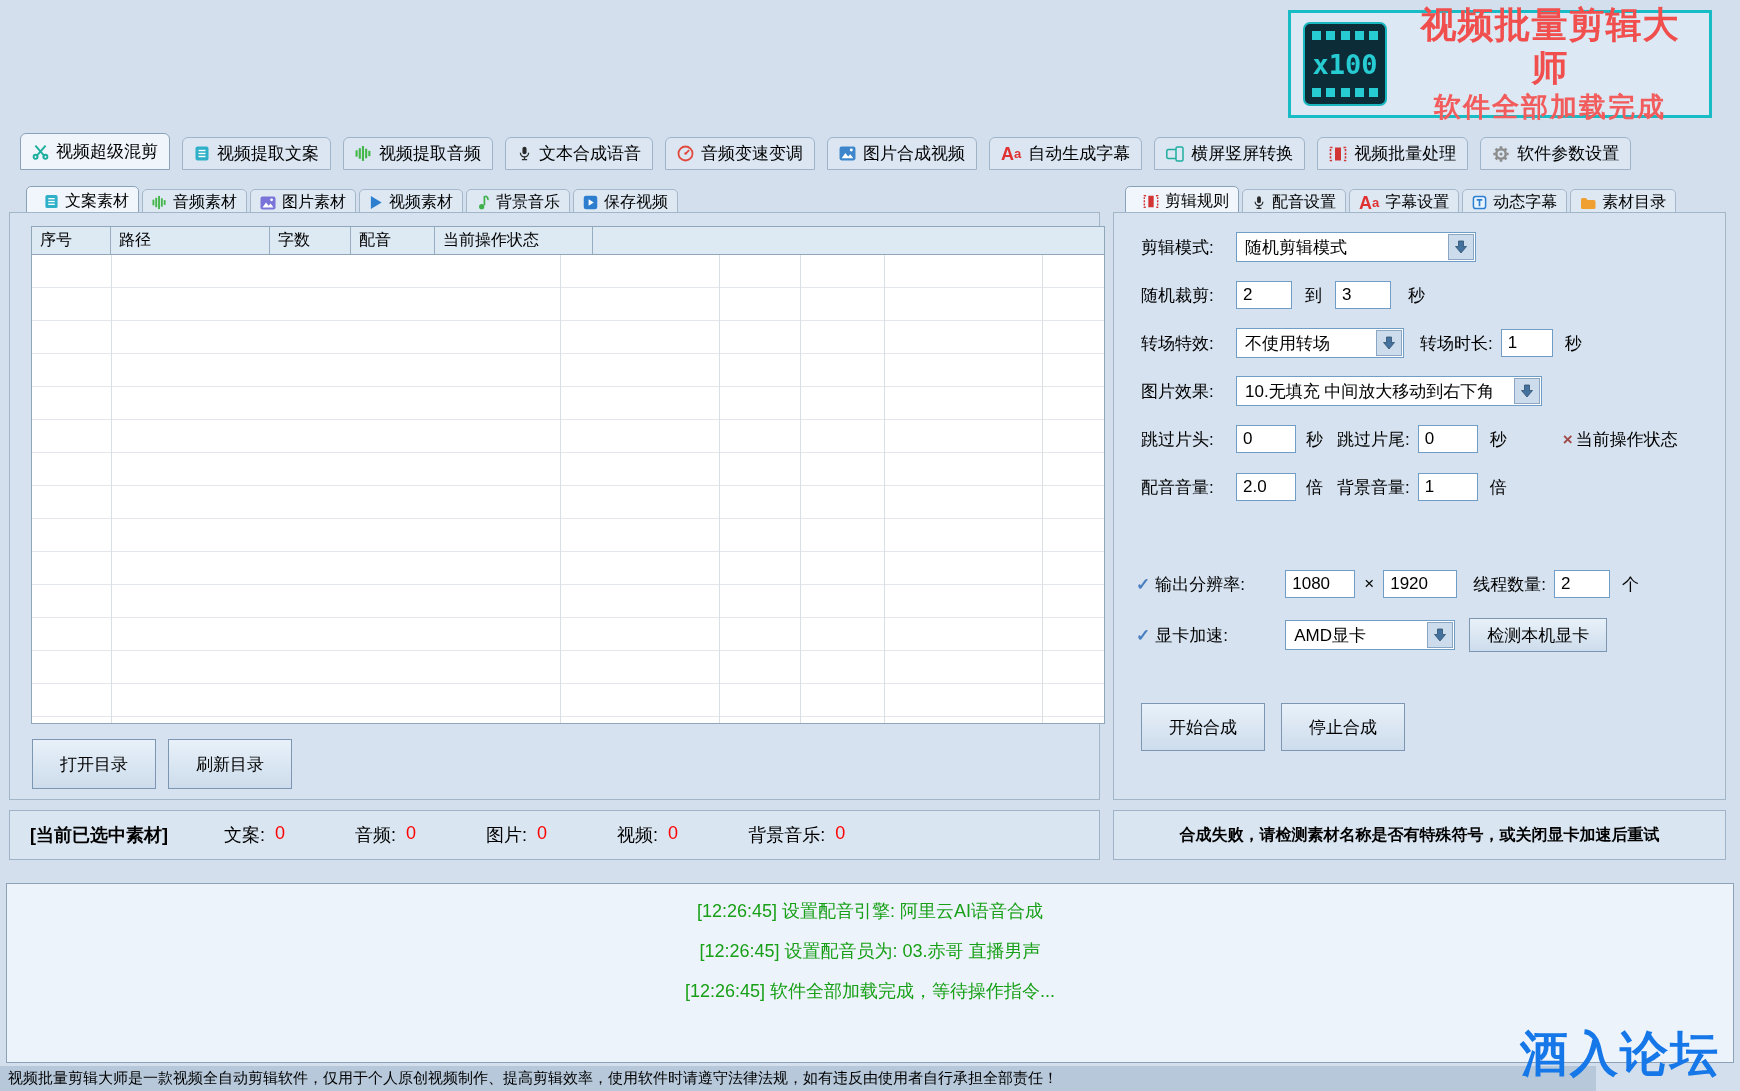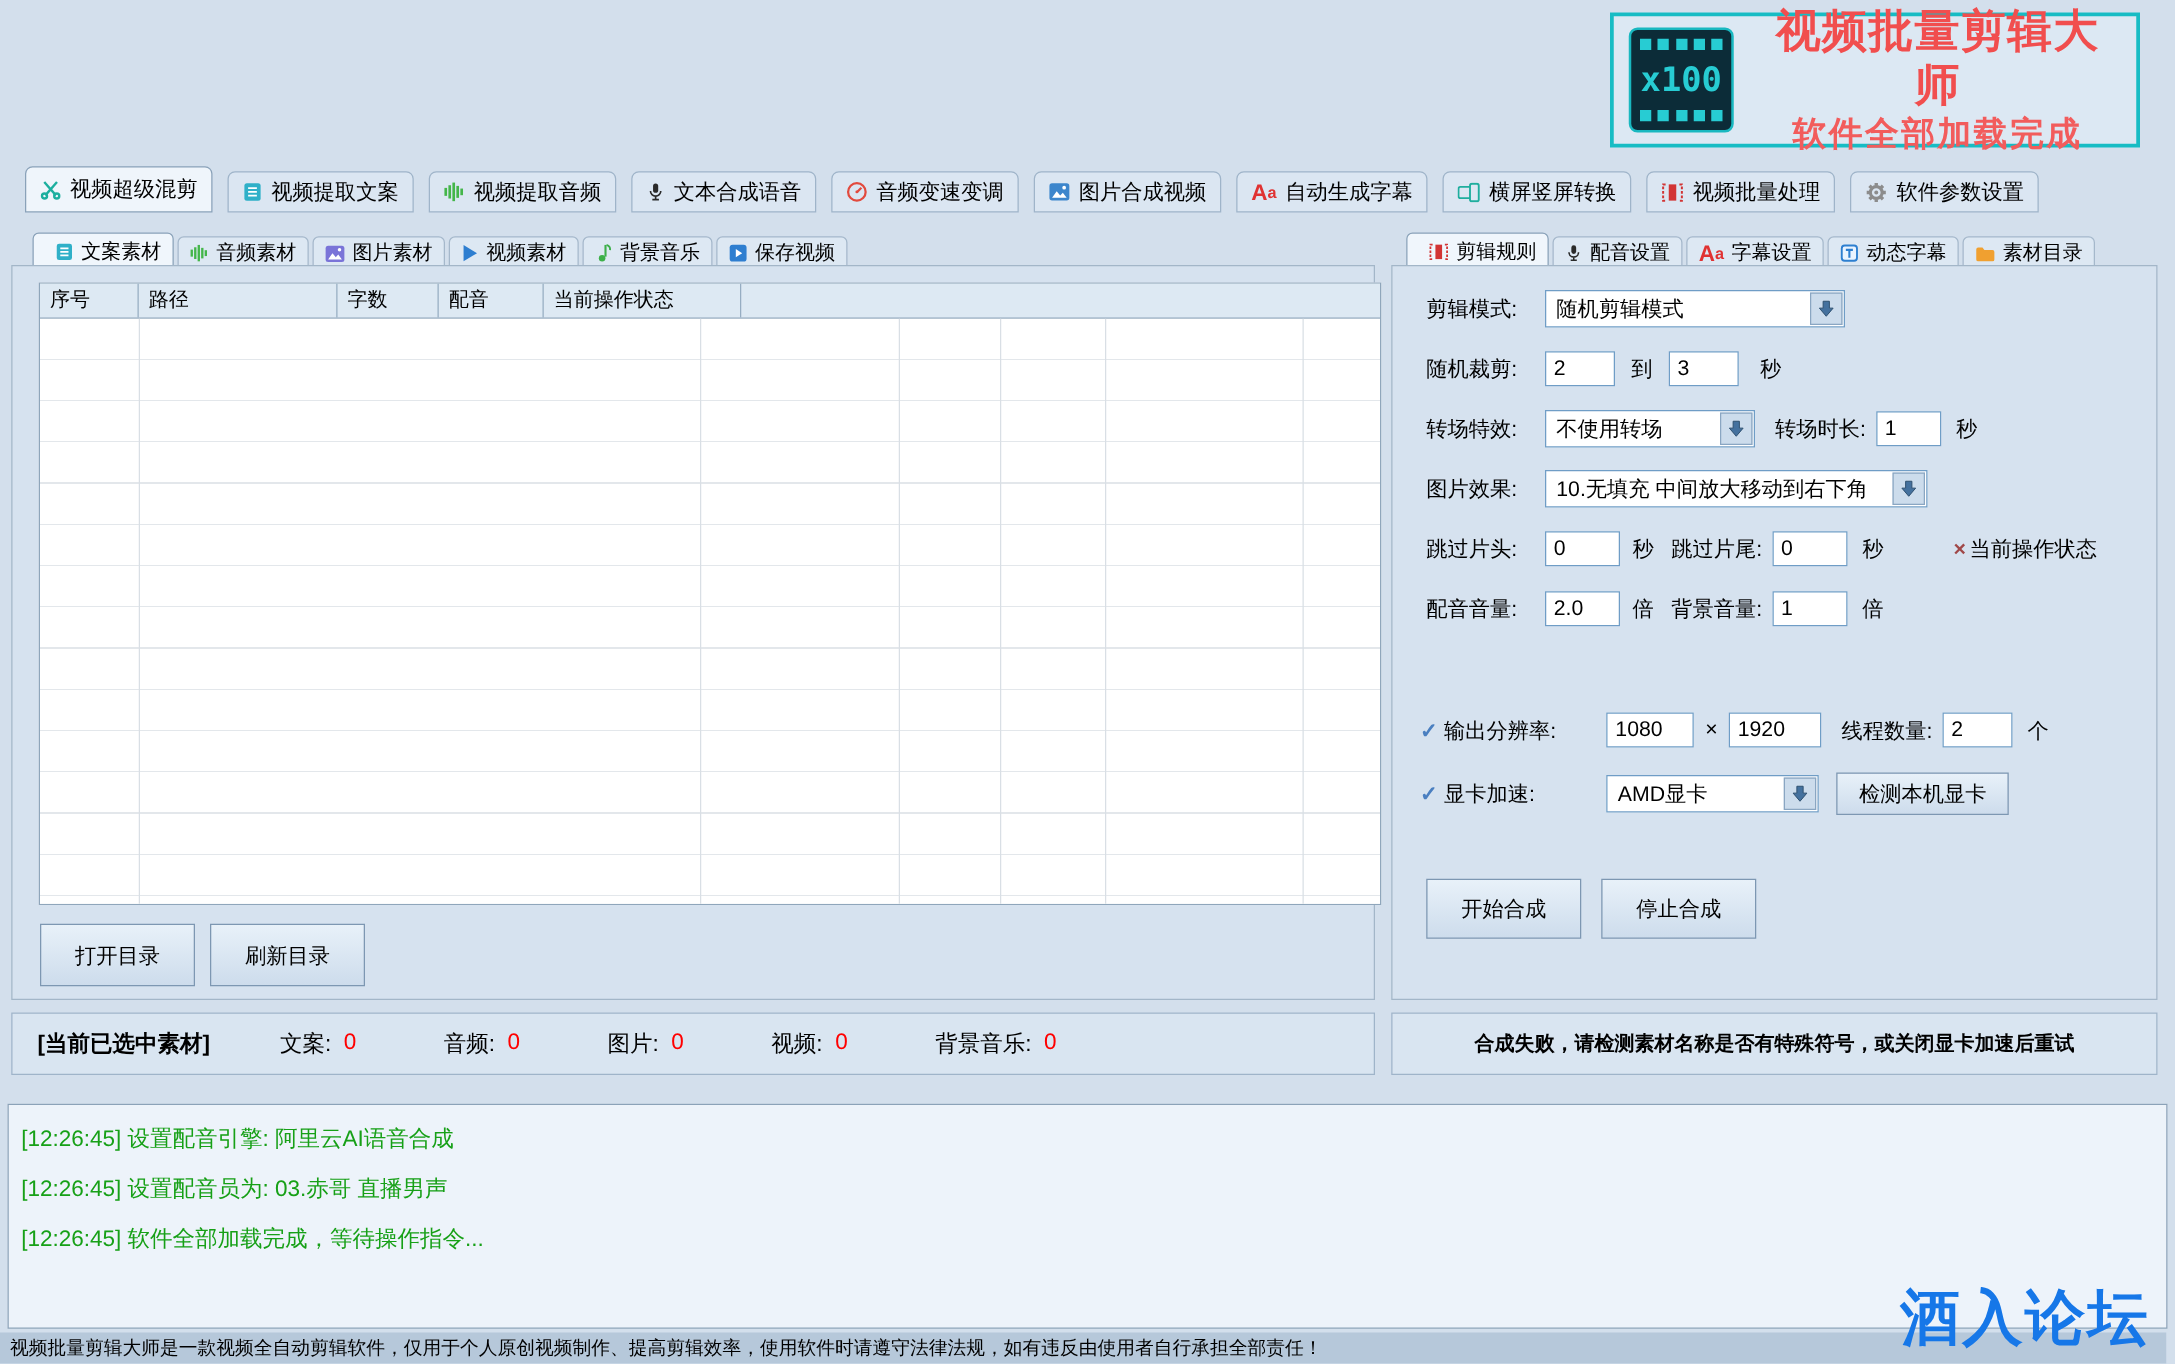--- a/index.html
+++ b/index.html
@@ -76,22 +76,22 @@
     border:1px solid #9fb4c9; background:#d9e5f1; display:flex; align-items:center;
     padding-left:20px; font-size:18px; }
   .sel-title { font-weight:bold; margin-right:56px; }
   .sel-item { margin-right:70px; display:flex; gap:10px; }
   .sel-val { color:#ff0000; }
   .status-box { position:absolute; left:1113px; top:810px; width:613px; height:50px;
     border:1px solid #9fb4c9; background:#d9e5f1; display:flex; align-items:center;
     justify-content:center; font-size:16px; font-weight:bold; }
   .log-box { position:absolute; left:6px; top:883px; width:1728px; height:180px;
     background:#edf3fa; border:1px solid #8ba2b8; padding:15px 10px; overflow:hidden; }
-  .log-line { color:#17a017; font-size:18px; margin-bottom:16px; white-space:nowrap; }
-  .footer { position:absolute; left:0; top:1066px; width:1733px; height:25px; background:#b6c8da;
+  .log-line { color:#17a017; font-size:18px; margin-bottom:16px; white-space:nowrap;text-align:center; }
+  .footer { position:absolute; left:0; top:1066px; width:1596px; height:25px; background:#b6c8da;
     display:flex; align-items:center; padding-left:8px; font-size:15px; color:#000;text-align:center; }
   .watermark { position:absolute; right:20px; top:1022px; font-size:48px; font-weight:bold;
     color:#1677e8; letter-spacing:2px; }
 </style>
 </head>
 <body>
 
 <div class="app">
 
   <div class="logo-box">

